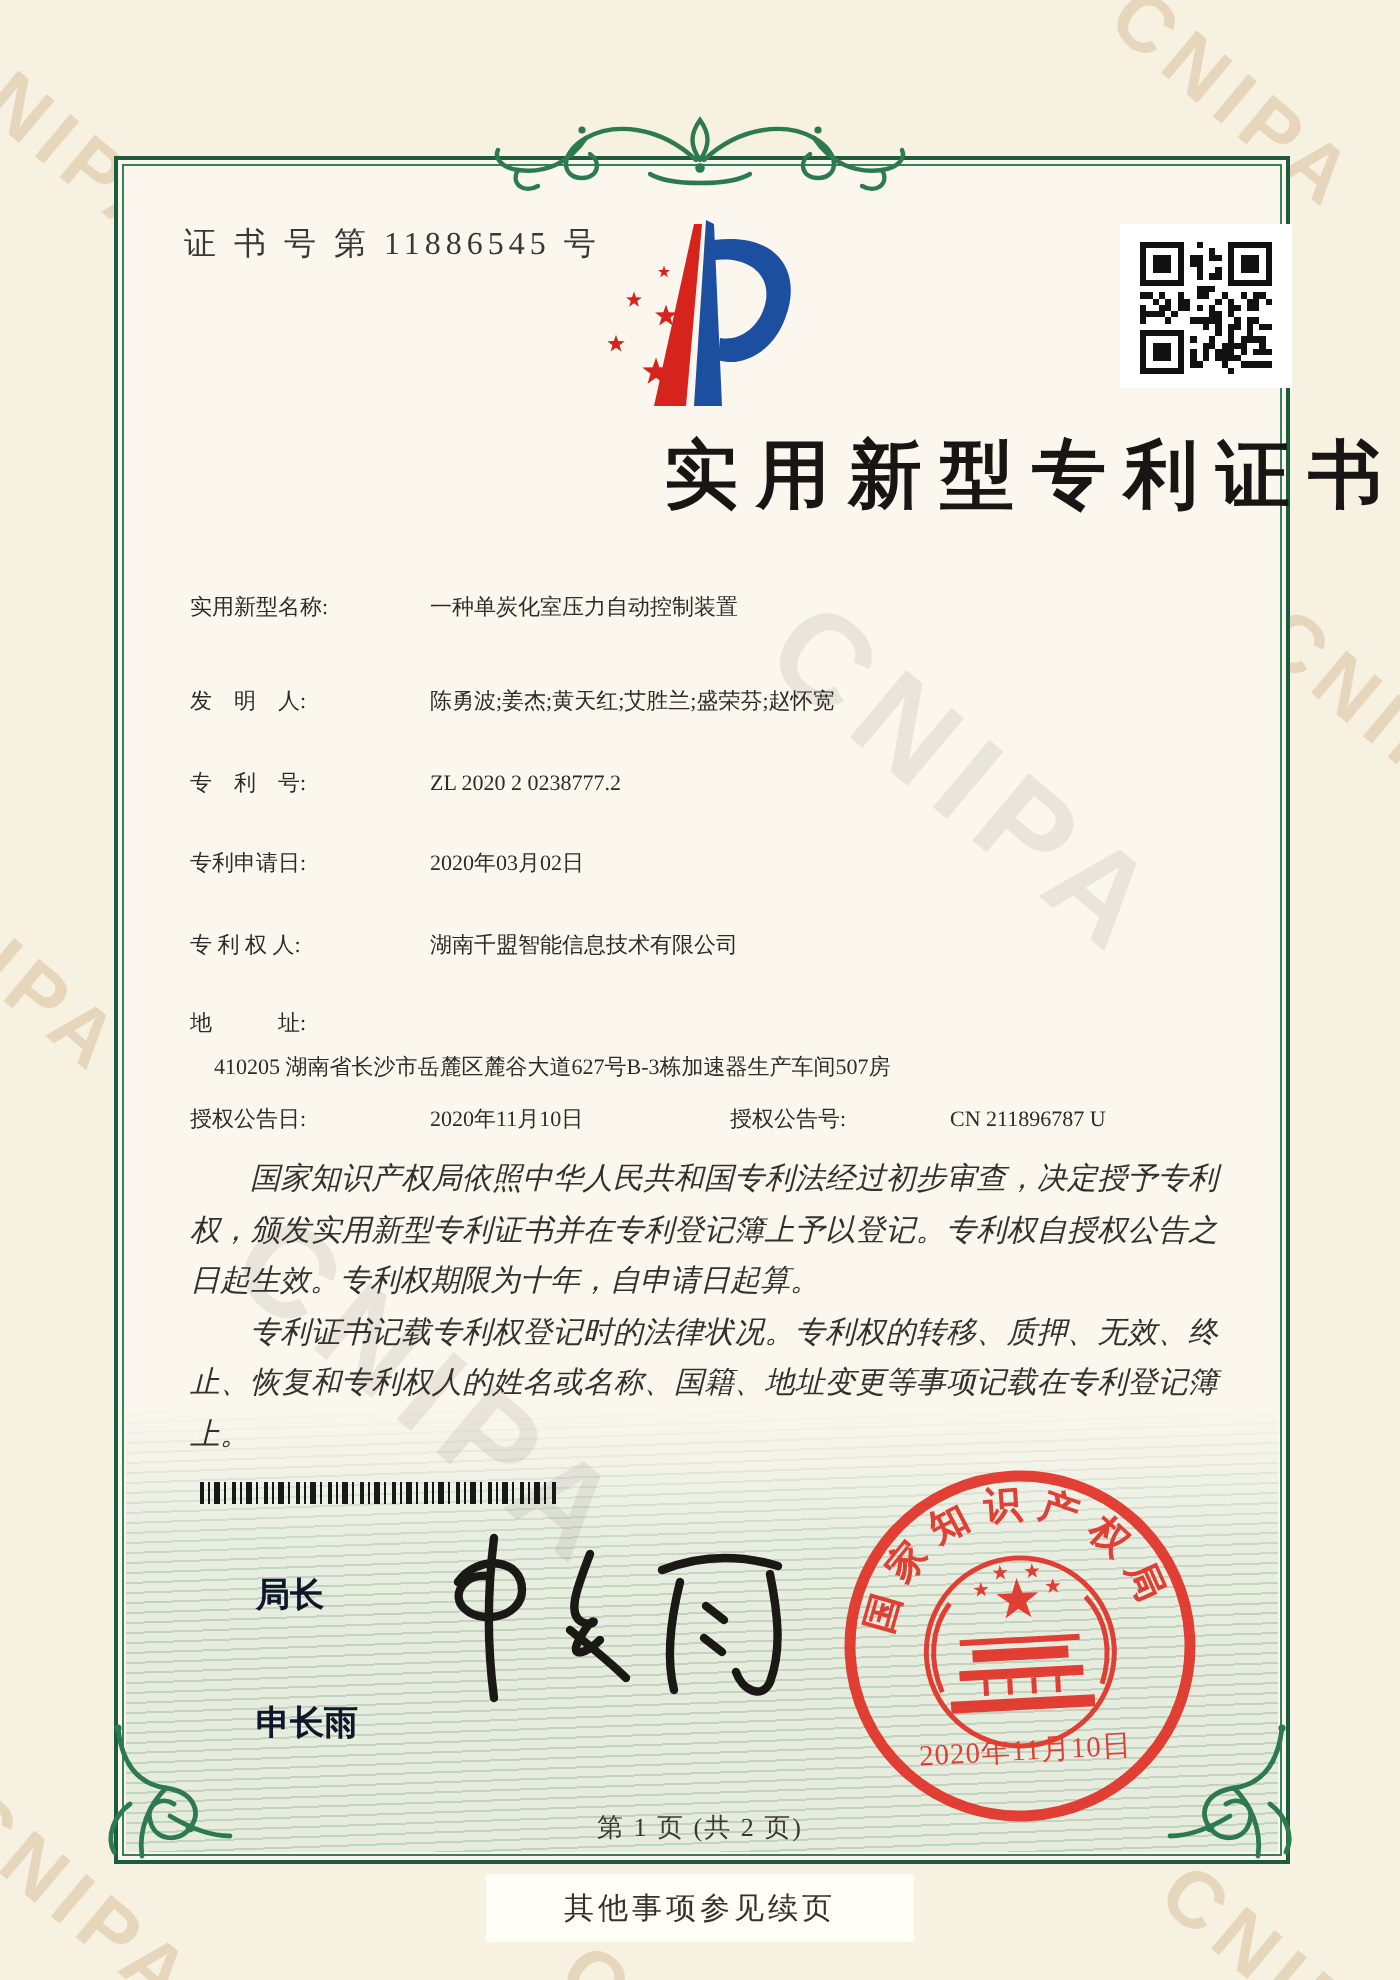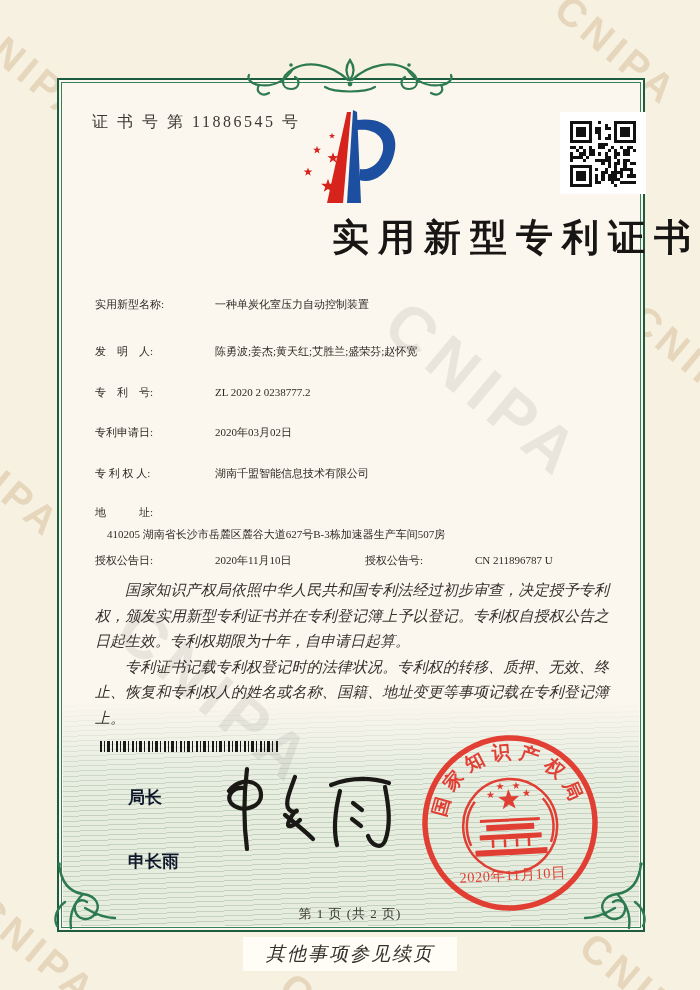--- a/index.html
+++ b/index.html
@@ -48,21 +48,21 @@
   
   .signer{position:absolute;left:128px;font-size:17px;font-weight:bold;
           font-family:"Liberation Sans","DejaVu Sans",sans-serif;color:#0f172a;}
   #autograph{position:absolute;left:203px;top:757px;}
   
   #seal{position:absolute;left:415px;top:728px;transform:rotate(-3deg);opacity:0.93;}
   
   #page-no{position:absolute;left:0;top:905px;width:700px;text-align:center;font-size:13px;color:#3b3833;letter-spacing:1px;}
   #note-box{position:absolute;left:243px;top:937px;width:214px;height:34px;background:#fffdf6;
          display:flex;align-items:center;justify-content:center;}
-  #note-box span{font-size:19px;font-style:italic;letter-spacing:2px;color:#34312b;}
+  #note-box span{font-size:15px;letter-spacing:2px;color:#34312b;}
 </style>
 </head>
 <body>
 
 <div id="page">
 
   <span class="wm" style="left:-14px;top:6px">CNIPA</span>
   <span class="wm" style="left:575px;top:-14px">CNIPA</span>
   <span class="wm" style="left:650px;top:296px">CNIPA</span>
   <span class="wm" style="left:-42px;top:418px">CNIPA</span>

